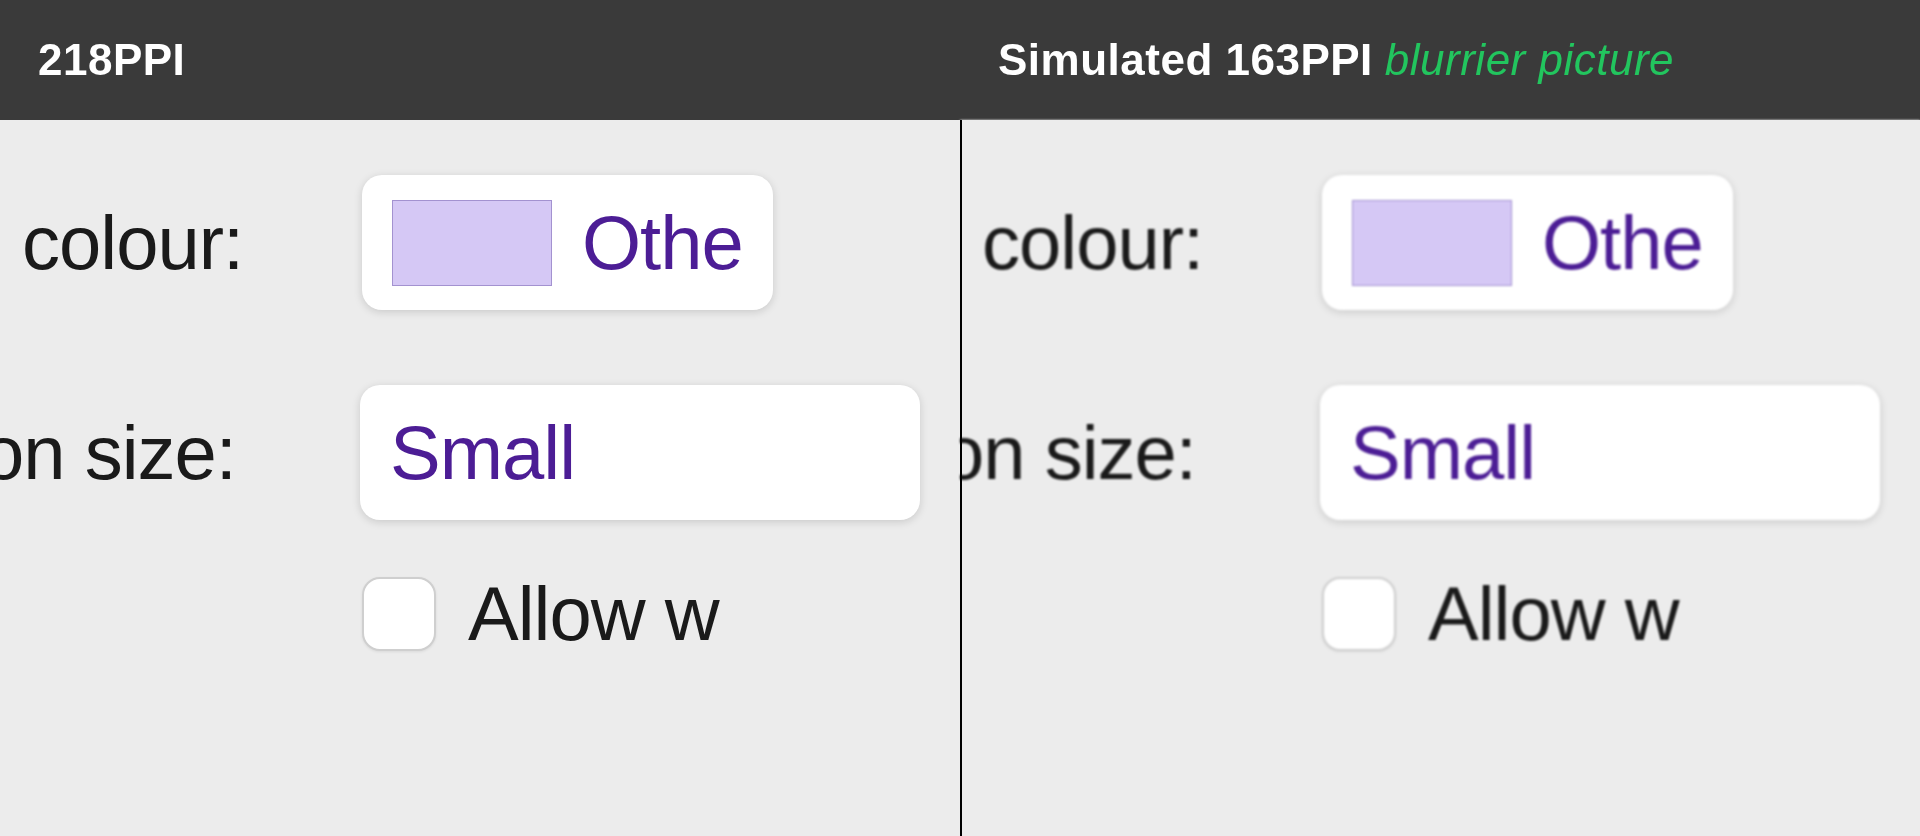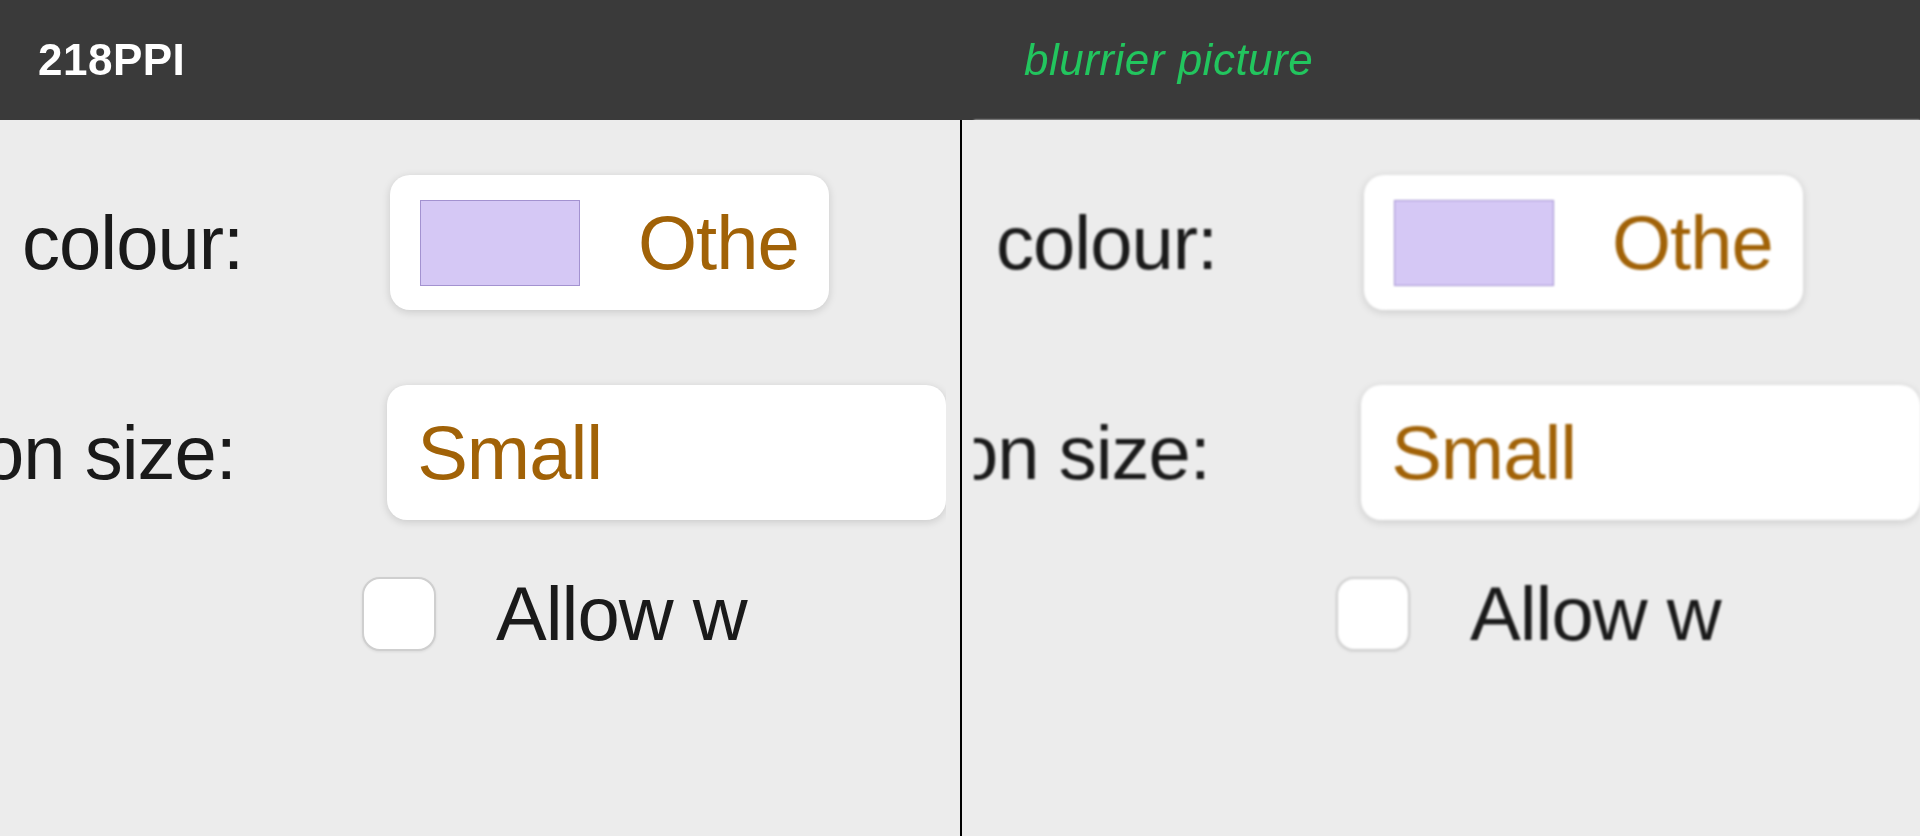--- a/index.html
+++ b/index.html
@@ -1,19 +1,18 @@
 <!DOCTYPE html>
 <html><head>
   <meta charset="utf-8">
   <style>
     * {
       margin: 0;
       padding: 0;
       box-sizing: border-box;
-      gap: 28px;
     }
     
     body {
       font-family: -apple-system, BlinkMacSystemFont, "Helvetica Neue", Arial, sans-serif;
       width: 1920px;
       height: 836px;
       overflow: hidden;
       background: #3a3a3a;
     }
     
@@ -130,21 +129,21 @@
       width: 160px;
       height: 86px;
       background: #d5c8f5;
       border: 1px solid #a392d0;
       margin-right: 30px;
     }
     
     .dropdown-text {
       font-size: 76px;
       font-weight: 400;
-      color: #a16207;
+      color: #4c1d95;
       letter-spacing: -1px;
     }
     
     .checkbox-box {
       width: 74px;
       height: 74px;
       background: #ffffff;
       border: 2px solid #cfcfcf;
       border-radius: 18px;
       box-shadow: 0 1px 3px rgba(0,0,0,0.08);
@@ -178,20 +177,21 @@
     }
   </style>
 </head>
 <body>
 
 <div class="header">
   <div class="header-left">
     <span class="header-label-bold">218PPI</span>
   </div>
   <div class="header-right">
+    <span class="header-label-bold">Simulated 163PPI</span>
     <span class="header-label-normal">blurrier picture</span>
   </div>
 </div>
 
 <div class="panels-container">
   <div class="panel">
     <div class="form-row row-colour">
       <span class="form-label">colour:</span>
       <div class="dropdown-field">
         <div class="color-swatch"></div>

